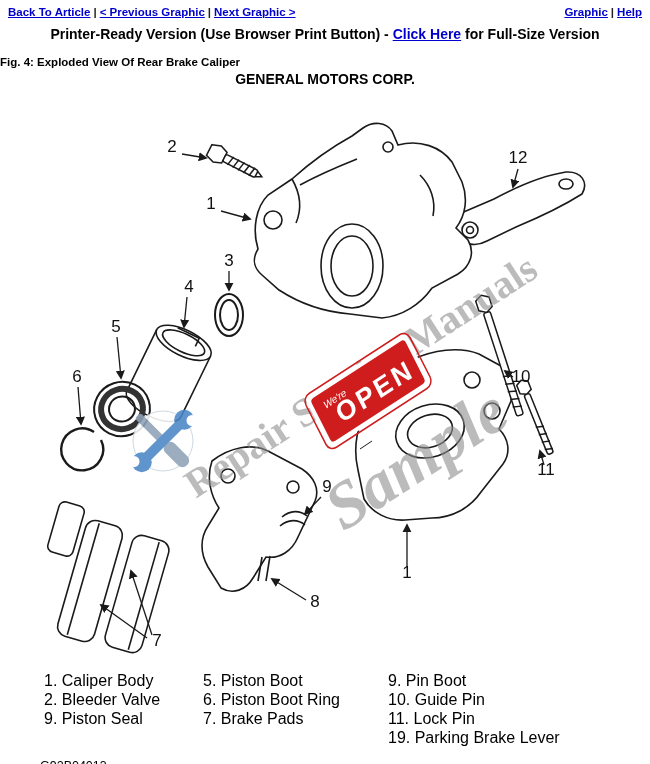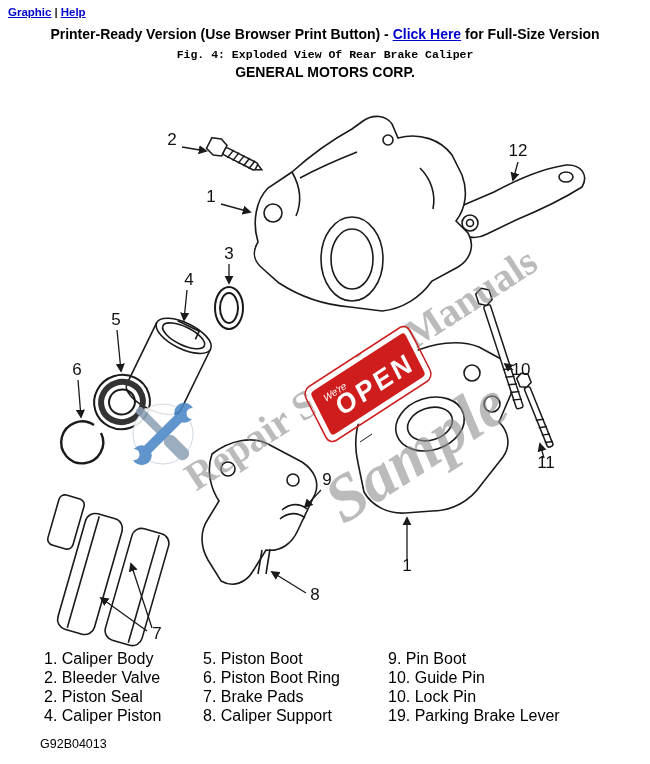--- a/index.html
+++ b/index.html
@@ -7,37 +7,40 @@
   body { background:#fff; }
   .page { width:650px; height:764px; position:relative; background:#fff;
           color:#000; font-family:"Liberation Sans", sans-serif; overflow:hidden; }
   .topnav { display:flex; justify-content:space-between; align-items:flex-start;
             padding:6px 8px 0 8px; font-size:11.5px; font-weight:bold; }
   .topnav a { color:#0000cc; text-decoration:underline; cursor:pointer; }
   .sep { color:#222; padding:0 3px; }
   .printer-line { text-align:center; font-size:14px; font-weight:bold; margin-top:8px; }
   .printer-line a { color:#0000cc; text-decoration:underline; cursor:pointer; }
   .ws { white-space:pre-wrap; }
-  .fig-caption { text-align:center; font-size:11.5px; font-weight:bold; margin-top:6px;font-family:Liberation Mono, monospace; }
+  .fig-caption { font-size:11.5px; font-weight:bold; margin-top:14px; }
   .company { text-align:center; font-size:14px; font-weight:bold; margin-top:3px; }
   svg.diagram { display:block; margin-top:2px; }
   svg text { font-family:"Liberation Sans", sans-serif; }
   svg text.serif { font-family:"Liberation Serif", serif; }
-  .legend { display:flex; font-size:16px; line-height:19px; margin-left:44px; margin-top:2px; }
+  .legend { display:flex; font-size:16px; line-height:19px; margin-left:44px; margin-top:17px; }
   .legend-col1 { width:159px; }
   .legend-col2 { width:185px; }
   .legend-col3 { flex:1; }
   .figure-code { margin-left:40px; margin-top:12px; font-size:12.5px; }
 </style>
 </head>
 <body>
 
 <div class="page">
 
   <div class="topnav">
+    <div>
+      <a href="#">Back To Article</a><span class="sep">|</span><a href="#">&lt; Previous Graphic</a><span class="sep">|</span><a href="#">Next Graphic &gt;</a>
+    </div>
     <div>
       <a href="#">Graphic</a><span class="sep">|</span><a href="#">Help</a>
     </div>
   </div>
 
   <div class="printer-line"><span class="ws">Printer-Ready Version (Use Browser Print Button) - </span><a href="#" class="ws">Click Here</a><span class="ws"> for Full-Size Version</span></div>
 
   <div class="fig-caption">Fig. 4: Exploded View Of Rear Brake Caliper</div>
   <div class="company">GENERAL MOTORS CORP.</div>
 
@@ -208,32 +211,30 @@
       <rect x="-58" y="-26" width="116" height="52" rx="6" stroke="#ffffff" stroke-width="4" fill="#cf1d1d"></rect>
       <text x="-46" y="-8" font-size="10" font-style="italic" fill="#ffffff">We're</text>
       <text x="6" y="13" text-anchor="middle" font-size="27" font-weight="bold" letter-spacing="3" fill="#ffffff">OPEN</text>
     </g>
   </svg>
 
   <div class="legend">
     <div class="legend-col1">
       <div class="legend-item">1. Caliper Body</div>
       <div class="legend-item">2. Bleeder Valve</div>
-      <div class="legend-item">2. Piston Seal</div>
-      <div class="legend-item">4. Caliper Piston</div>
+      <div class="legend-item">9. Piston Seal</div>
     </div>
     <div class="legend-col2">
       <div class="legend-item">5. Piston Boot</div>
       <div class="legend-item">6. Piston Boot Ring</div>
       <div class="legend-item">7. Brake Pads</div>
-      <div class="legend-item">8. Caliper Support</div>
     </div>
     <div class="legend-col3">
       <div class="legend-item">9. Pin Boot</div>
       <div class="legend-item">10. Guide Pin</div>
-      <div class="legend-item">10. Lock Pin</div>
+      <div class="legend-item">11. Lock Pin</div>
       <div class="legend-item">19. Parking Brake Lever</div>
     </div>
   </div>
 
   <div class="figure-code">G92B04013</div>
 
 </div>
 
 </body></html>

